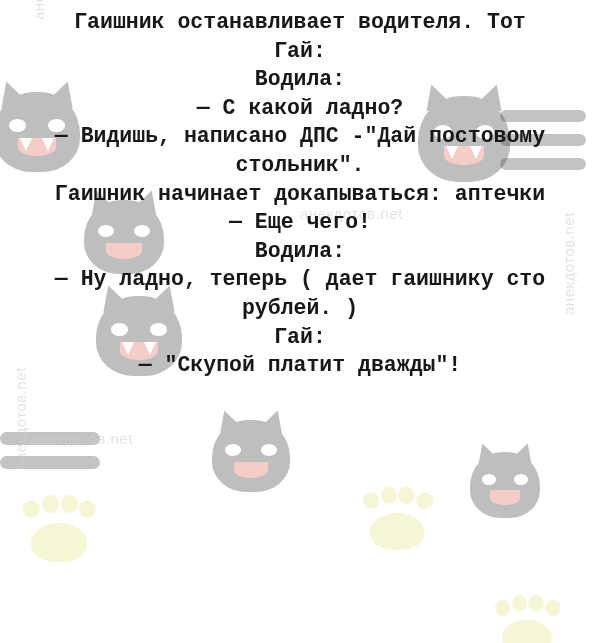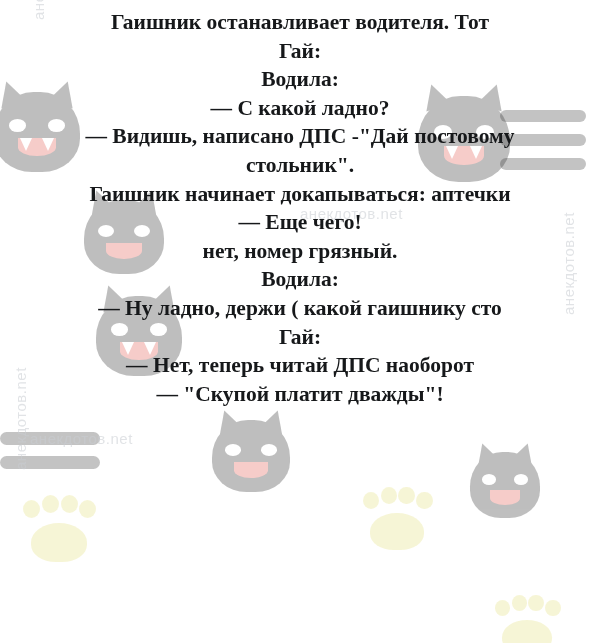--- a/index.html
+++ b/index.html
@@ -140,21 +140,21 @@
     z-index: 2;
     padding: 8px 14px 0 14px;
     box-sizing: border-box;
   }
   .line {
     text-align: center;
     font-size: 21.5px;
     line-height: 28.6px;
     font-weight: bold;
     color: #16181a;
-    font-family: Liberation Serif, serif;
+    font-family: Liberation Mono, monospace;
     white-space: pre-wrap;
   }
 </style>
 </head>
 <body>
 
 <div id="joke-card">
 
   <div class="bg-layer">
 
@@ -262,21 +262,20 @@
 
   <div class="text-layer">
     <div class="line">Гаишник останавливает водителя. Тот</div>
     <div class="line">Гай:</div>
     <div class="line">Водила:</div>
     <div class="line">— С какой ладно?</div>
     <div class="line">— Видишь, написано ДПС -"Дай постовому</div>
     <div class="line">стольник".</div>
     <div class="line">Гаишник начинает докапываться: аптечки</div>
     <div class="line">— Еще чего!</div>
-    <div class="line">нет, номер грязный.</div>
     <div class="line">Водила:</div>
-    <div class="line">— Ну ладно, держи ( какой гаишнику сто</div>
+    <div class="line">— Ну ладно, теперь ( дает гаишнику сто</div>
+    <div class="line">рублей. )</div>
     <div class="line">Гай:</div>
-    <div class="line">— Нет, теперь читай ДПС наоборот</div>
     <div class="line">— "Скупой платит дважды"!</div>
   </div>
 
 </div>
 
 </body></html>

